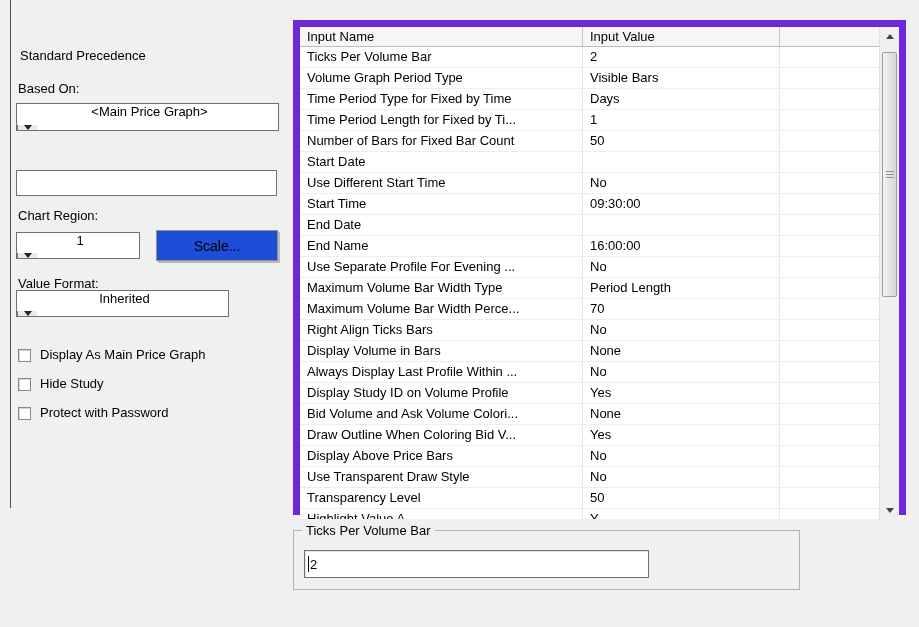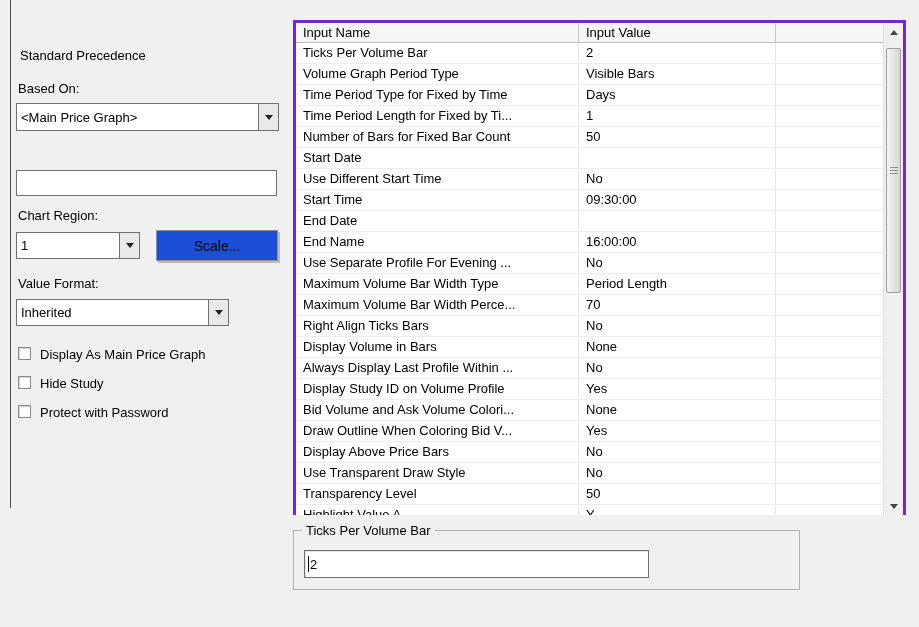--- a/index.html
+++ b/index.html
@@ -8,47 +8,47 @@
     position:relative; width:919px; height:627px;
     background:#f0f0f0; overflow:hidden;
     font-family:"Liberation Sans", sans-serif;
     font-size:13px; color:#000;
   }
   
   .left-edge-line { position:absolute; left:10px; top:0; width:1px; height:508px; background:#4d4d4d; }
   .lbl { position:absolute; white-space:nowrap; }
   .combo {
     position:absolute; background:#fff; border:1px solid #707070;
-    display:flex; align-items:center;
+    display:flex; align-items:center;flex-direction:column;
   }
   .combo .val { flex:1 1 auto; padding-left:4px; white-space:nowrap; overflow:hidden; }
   .combo .arrow-btn {
     width:20px; align-self:stretch; background:#e9e9e9; border-left:1px solid #707070;
     display:flex; align-items:center; justify-content:center;
   }
   .tri-down { width:0; height:0; border-left:4px solid transparent; border-right:4px solid transparent; border-top:5px solid #222; }
   .tri-up   { width:0; height:0; border-left:4px solid transparent; border-right:4px solid transparent; border-bottom:5px solid #444; }
   .textbox {
     position:absolute; background:#fff; border:1px solid #707070;
     display:flex; align-items:center; padding-left:4px;
   }
   .btn {
     position:absolute; background:#1d4ed8; border:1px solid #8f8f8f;
     box-shadow:2px 2px 0 rgba(120,120,120,.45);
     display:flex; align-items:center; justify-content:center;
     font-size:14px;
   }
   .checkbox-list { position:absolute; left:18px; top:347px; width:250px; display:flex; flex-direction:column; gap:14px; }
-  .cb-item { display:flex; align-items:flex-start; }
+  .cb-item { display:flex; align-items:flex-end; }
   .cb-box { width:13px; height:13px; background:#fff; border:1px solid #8a8a8a; flex:0 0 auto; box-shadow:inset 1px 1px 0 #d5d5d5; }
   .cb-label { margin-left:9px; white-space:pre-line; line-height:15px; }
   
   .itable {
     position:absolute; left:293px; top:20px; width:613px; height:495px;
-    background:#fff; border:3px solid #6d28d9;
+    background:#fff; border:7px solid #6d28d9;
   }
   .ihead { display:flex; height:20px; background:#f6f6f6; border-bottom:1px solid #bdbdbd; }
   .ihead .hc { padding:2px 0 0 7px; white-space:nowrap; overflow:hidden; border-right:1px solid #c6c6c6; }
   .hc.c1 { width:283px; } .hc.c2 { width:197px; } .hc.c3 { width:111px; }
   .ibody { position:relative; height:472px; overflow:hidden; width:591px; }
   .irow { display:flex; height:21px; border-bottom:1px solid #ededed; background:#fff; }
   .irow .cell { line-height:20px; padding-left:7px; white-space:nowrap; overflow:hidden; border-right:1px solid #e6e6e6; }
   .cell.c1 { width:283px; } .cell.c2 { width:197px; } .cell.c3 { width:110px; }
   
   .vscroll { position:absolute; top:0; right:0; width:20px; height:493px; background:#f0f0f0; border-left:1px solid #e0e0e0; }
@@ -101,21 +101,21 @@
   <div class="lbl" style="left:18px; top:208px;text-align:center;">Chart Region:</div>
   <div class="combo" style="left:16px; top:232px; width:124px; height:27px;">
     <span class="val">1</span>
     <span class="arrow-btn">
         <span class="tri-down"></span>
       </span>
   </div>
   <button class="btn" style="left:156px; top:230px; width:122px; height:31px;">Scale...</button>
 
   <div class="lbl" style="left:18px; top:276px;">Value Format:</div>
-  <div class="combo" style="left:16px; top:299px; width:213px; height:27px;">
+  <div class="combo" style="left:16px; top:290px; width:213px; height:27px;">
     <span class="val">Inherited</span>
     <span class="arrow-btn">
         <span class="tri-down"></span>
       </span>
   </div>
 
   <div class="checkbox-list">
       <div class="cb-item">
       <span class="cb-box"></span>
       <span class="cb-label">Display As Main Price Graph</span>

